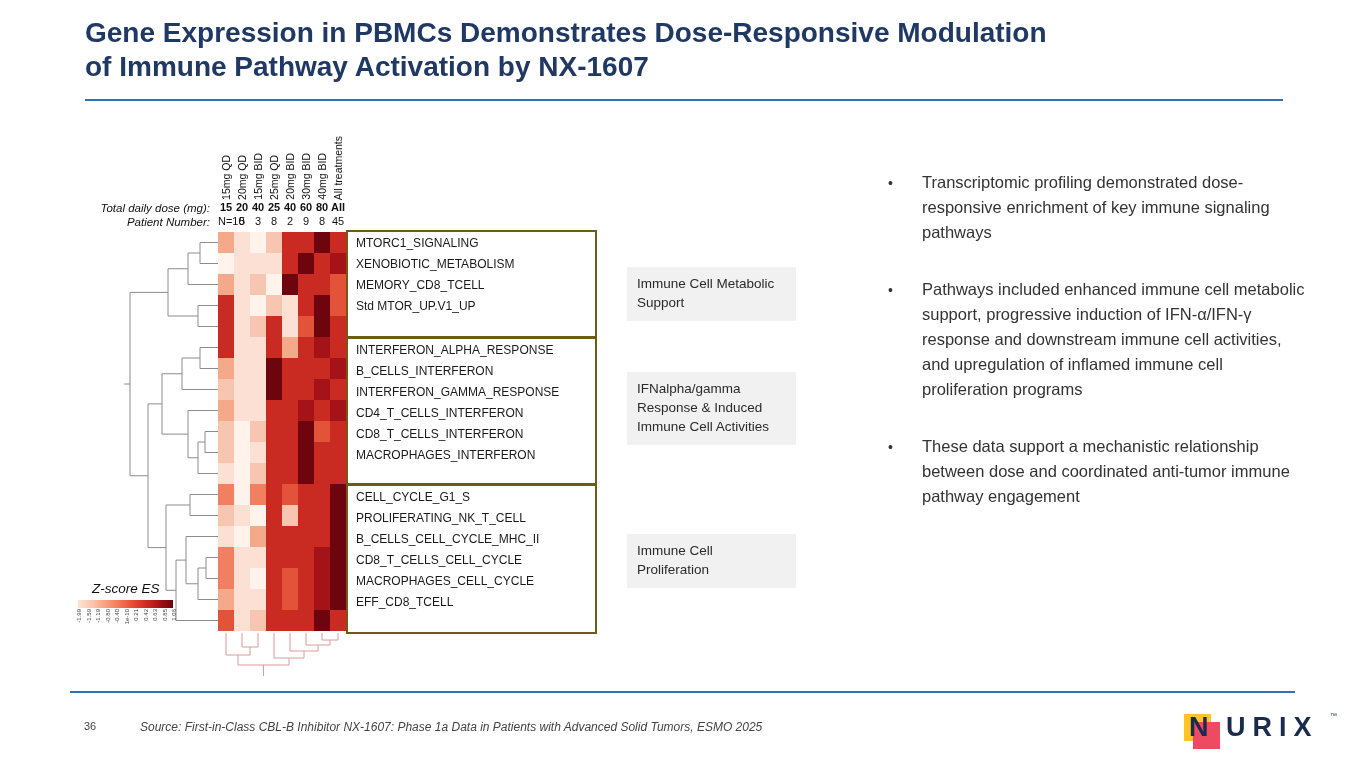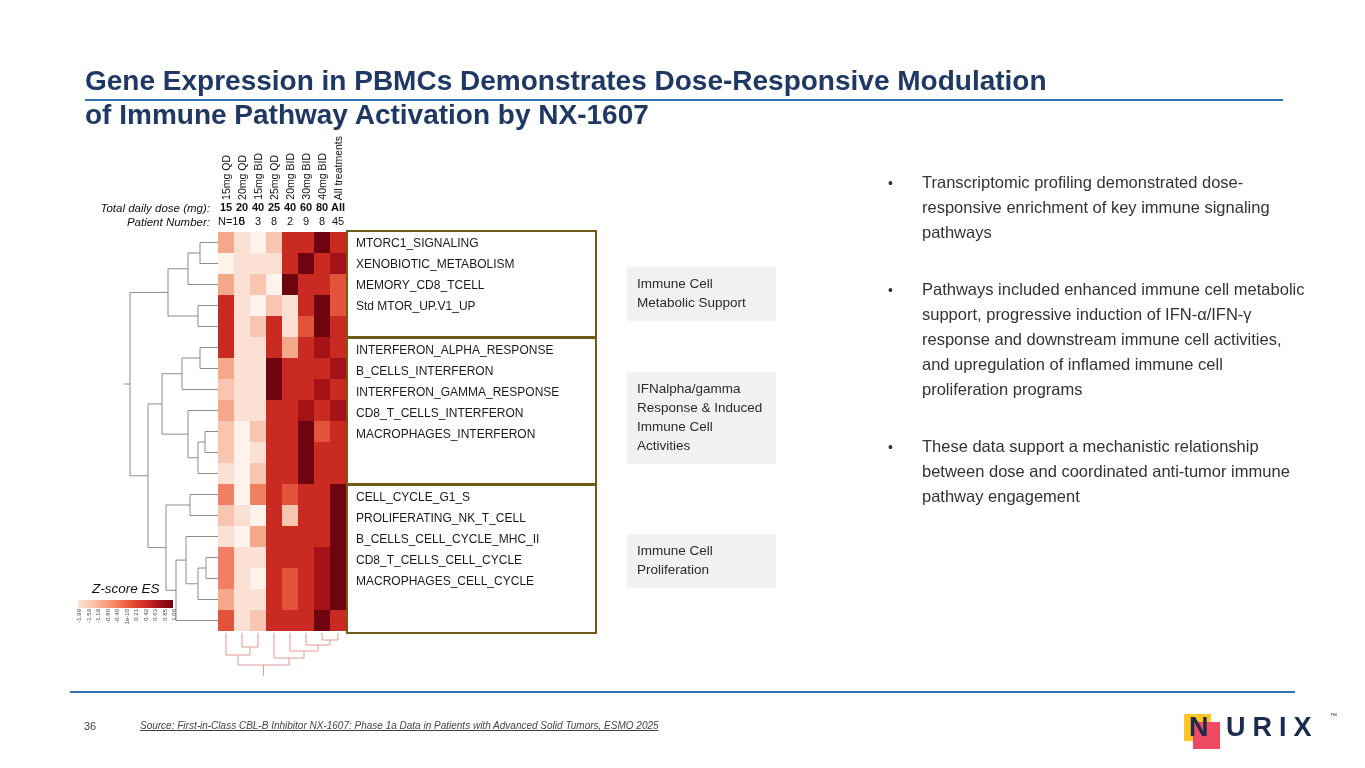--- a/index.html
+++ b/index.html
@@ -4,21 +4,21 @@
 <style>
   * { box-sizing: border-box; }
   html,body { margin:0; padding:0; background:#e8e8e8; }
   .slide {
     position:relative; width:1365px; height:768px; background:#ffffff;
     font-family:"Liberation Sans", sans-serif; overflow:hidden; margin:0 auto;
   }
   
   .slide-title {
     position:absolute; left:85px; top:16px; width:1198px;
-    font-size:28px; font-weight:700; color:#1F3864; line-height:1.22;margin-top:48px;
+    font-size:28px; font-weight:700; color:#1F3864; line-height:1.22;
   }
   .title-rule { position:absolute; left:85px; top:99px; width:1198px; height:2px; background:#2E74B5; }
 
   
   .col-labels { position:absolute; left:218px; top:113px; height:87px; display:flex; }
   .colhead { width:16px; height:87px; display:flex; align-items:flex-end; justify-content:center; }
   .colhead span {
     writing-mode:vertical-rl; transform:rotate(180deg);
     font-size:10.5px; color:#111; white-space:nowrap; line-height:1;
   }
@@ -48,34 +48,34 @@
     background:linear-gradient(to right,#FCE4D6 0%,#FAC5AB 15%,#F7A283 28%,#F3815F 40%,#EC5C41 52%,#DD3B2B 64%,#C42320 76%,#9E1015 87%,#6E040E 100%);
   }
   .legend-ticks { position:absolute; left:76px; top:609px; width:100px; height:32px; }
   .legend-tick {
     position:absolute; top:0; writing-mode:vertical-rl; transform:rotate(180deg);
     font-size:6px; color:#444; white-space:nowrap; line-height:1;
   }
 
   
   .category-box {
-    position:absolute; left:627px; width:149px; background:#F1F1F1;
+    position:absolute; left:627px; width:169px; background:#F1F1F1;
     padding:8px 10px; font-size:13.5px; line-height:1.4; color:#2b2b2b;
   }
 
   
   .bullet-list { position:absolute; left:888px; top:170px; width:425px; }
   .bullet-item { display:flex; margin-bottom:32px; color:#333; font-size:16.5px; line-height:25px; }
   .bullet-dot { width:34px; flex:none; font-size:14px; padding-top:1px; }
   .bullet-text { width:390px; }
 
   
   .footer-rule { position:absolute; left:70px; top:691px; width:1225px; height:2px; background:#2E74B5; }
   .page-number { position:absolute; left:84px; top:720px; font-size:11px; color:#444; }
-  .source-text { position:absolute; left:140px; top:720px; font-size:10px; font-style:italic; color:#444;text-decoration:underline; }
+  .source-text { position:absolute; left:140px; top:720px; font-size:12px; font-style:italic; color:#444; }
 
   
   .logo { position:absolute; left:1184px; top:710px; width:150px; height:42px; }
   .logo-yellow { position:absolute; left:0; top:4px; width:27px; height:27px; background:#FFC425; }
   .logo-pink { position:absolute; left:9px; top:12px; width:27px; height:27px; background:#EE4A62; }
   .logo-n { position:absolute; left:5px; top:2px; font-size:27px; font-weight:800; color:#1B2B4D; }
   .logo-rest { position:absolute; left:42px; top:2px; font-size:27px; font-weight:800; letter-spacing:7px; color:#1B2B4D; }
   .logo-tm { position:absolute; left:146px; top:2px; font-size:7px; color:#1B2B4D; }
 </style>
 </head>
@@ -335,29 +335,31 @@
   <div class="rowbox" id="rowbox-0" style="top:230px; height:108px;">
       <div class="rowlabel">MTORC1_SIGNALING</div>
       <div class="rowlabel">XENOBIOTIC_METABOLISM</div>
       <div class="rowlabel">MEMORY_CD8_TCELL</div>
       <div class="rowlabel">Std MTOR_UP.V1_UP</div>
     </div>
   <div class="rowbox" id="rowbox-1" style="top:337px; height:148px;">
       <div class="rowlabel">INTERFERON_ALPHA_RESPONSE</div>
       <div class="rowlabel">B_CELLS_INTERFERON</div>
       <div class="rowlabel">INTERFERON_GAMMA_RESPONSE</div>
+      <div class="rowlabel">CD4_T_CELLS_INTERFERON</div>
       <div class="rowlabel">CD8_T_CELLS_INTERFERON</div>
       <div class="rowlabel">MACROPHAGES_INTERFERON</div>
     </div>
   <div class="rowbox" id="rowbox-2" style="top:484px; height:150px;">
       <div class="rowlabel">CELL_CYCLE_G1_S</div>
       <div class="rowlabel">PROLIFERATING_NK_T_CELL</div>
       <div class="rowlabel">B_CELLS_CELL_CYCLE_MHC_II</div>
       <div class="rowlabel">CD8_T_CELLS_CELL_CYCLE</div>
       <div class="rowlabel">MACROPHAGES_CELL_CYCLE</div>
+      <div class="rowlabel">EFF_CD8_TCELL</div>
     </div>
 
   <div class="legend-title">Z-score ES</div>
   <div class="legend-bar"></div>
   <div class="legend-ticks" id="legend-ticks">
       <span class="legend-tick" style="left: 0px;">-1.99</span>
       <span class="legend-tick" style="left: 9.5px;">-1.59</span>
       <span class="legend-tick" style="left: 19px;">-1.19</span>
       <span class="legend-tick" style="left: 28.5px;">-0.80</span>
       <span class="legend-tick" style="left: 38px;">-0.40</span>

